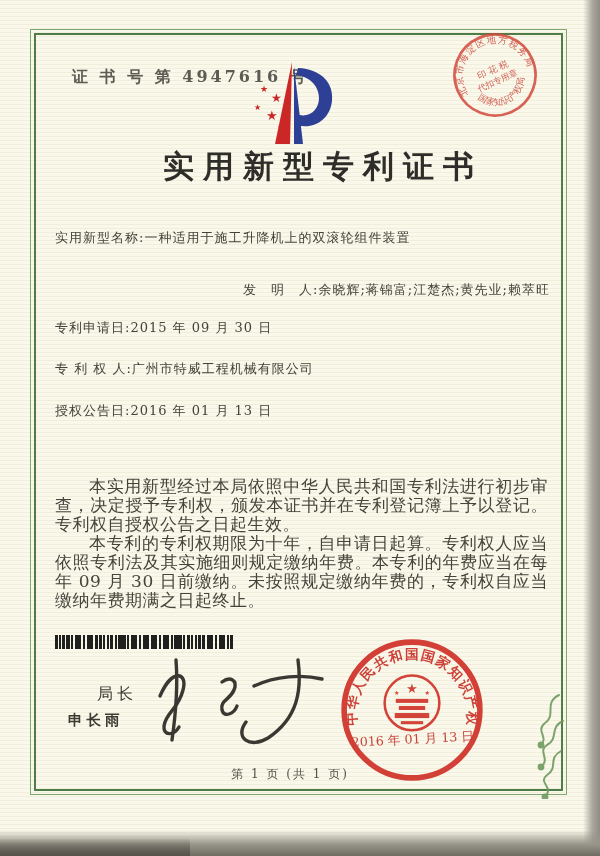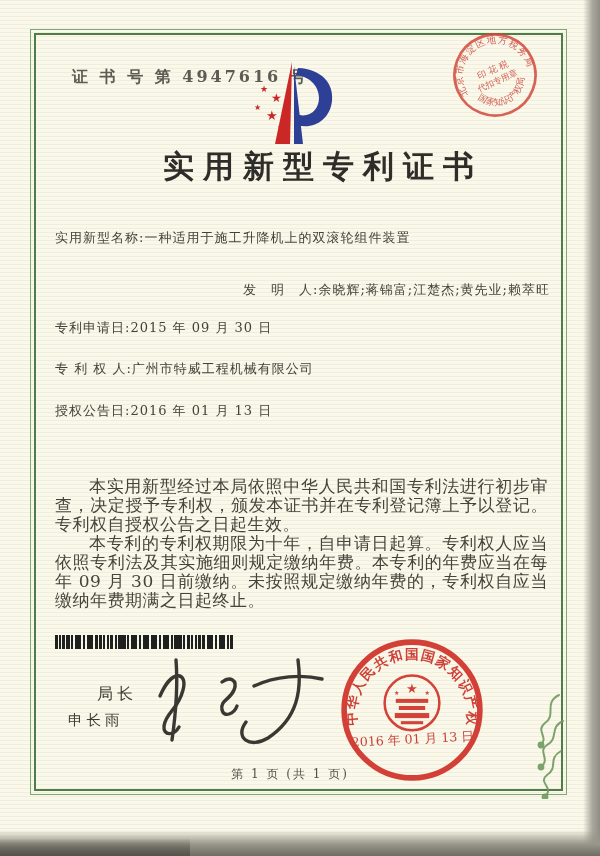--- a/index.html
+++ b/index.html
@@ -58,21 +58,21 @@
   
   .barcode {
     position:absolute; left:55px; top:635px; width:178px; height:14px;
     background-image:
       repeating-linear-gradient(90deg,#20201e 0 2px, rgba(0,0,0,0) 2px 4px),
       repeating-linear-gradient(90deg,#20201e 0 1px, rgba(0,0,0,0) 1px 7px),
       repeating-linear-gradient(90deg,#20201e 0 3px, rgba(0,0,0,0) 3px 11px);
   }
   
   .sig-title { position:absolute; left:84px; top:684px; font-size:16px; letter-spacing:4px; color:#3c3b33;margin-left:13px; }
-  .sig-name  { position:absolute; left:68px; top:711px; font-size:14.5px; letter-spacing:4px; color:#3c3b33; }
+  .sig-name  { position:absolute; left:68px; top:711px; font-size:14.5px; letter-spacing:4px; color:#3c3b33;font-weight:bold; }
   .sig-script { position:absolute; left:138px; top:652px; width:200px; height:100px; }
   
   .issuer-seal { position:absolute; left:336px; top:634px; width:152px; height:152px; opacity:.92; }
   
   .ornament { position:absolute; left:515px; top:693px; width:50px; height:106px; opacity:.9; }
   
   .footer-page {
     position:absolute; left:0; top:766px; width:580px; text-align:center;
     font-size:12px; letter-spacing:2px; color:#53524a;
   }

